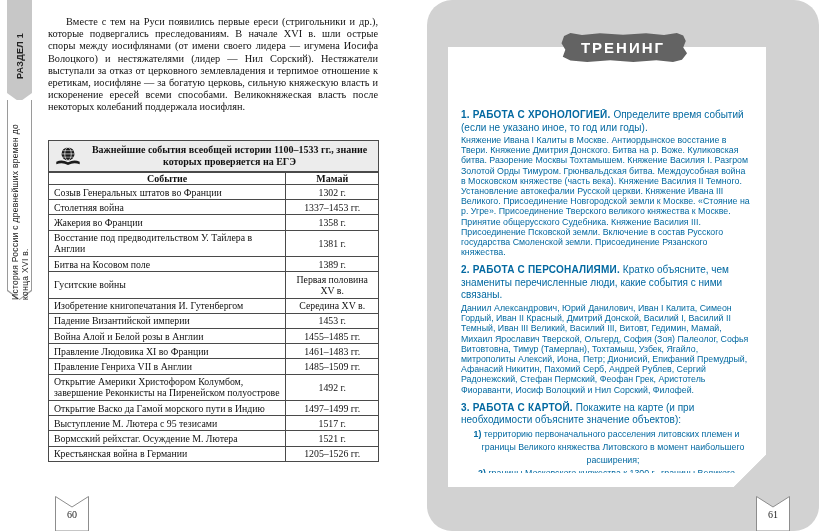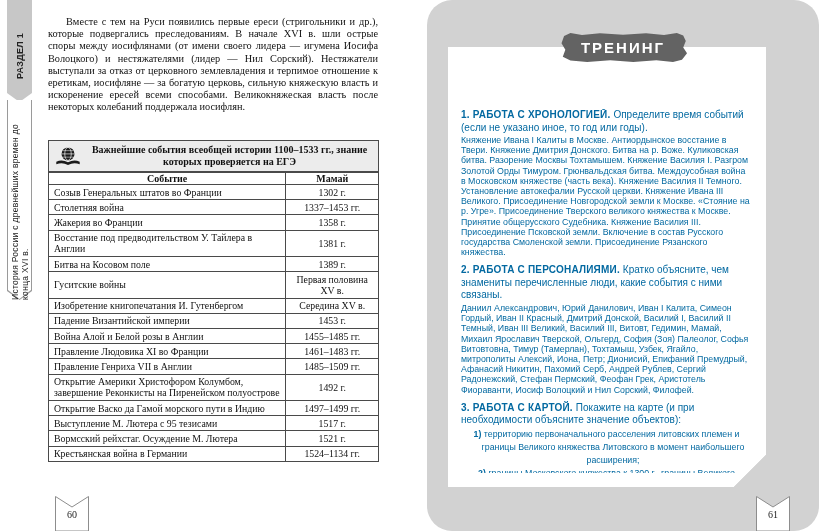--- a/index.html
+++ b/index.html
@@ -176,21 +176,21 @@
             <tr>
               <td class="ev">Выступление М. Лютера с 95 тезисами</td>
               <td class="tm">1517 г.</td>
             </tr>
             <tr>
               <td class="ev">Вормсский рейхстаг. Осуждение М. Лютера</td>
               <td class="tm">1521 г.</td>
             </tr>
             <tr>
               <td class="ev">Крестьянская война в Германии</td>
-              <td class="tm">1524–1134 гг.</td>
+              <td class="tm">1205–1526 гг.</td>
             </tr>
           </tbody>
       </table>
     </div>
 
     <div class="pagenum pn-left">
       <svg width="34" height="35" viewBox="0 0 34 35">
         <path d="M0.5 0.5 L17 11 L33.5 0.5 L33.5 35 L0.5 35 Z" fill="#ffffff" stroke="#8d8d8d" stroke-width="1"></path>
       </svg>
       <span class="num">60</span>

